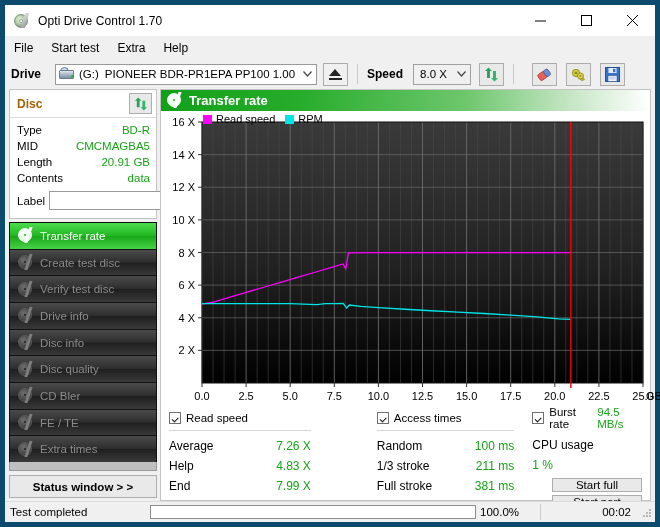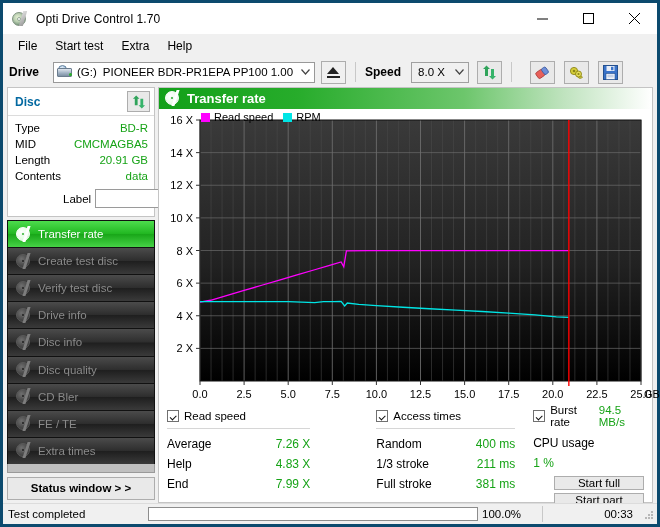--- a/index.html
+++ b/index.html
@@ -6,21 +6,21 @@
   body{
     width:660px;height:527px;overflow:hidden;
     font-family:"Liberation Sans","DejaVu Sans",sans-serif;
     font-size:12px;
     background:#f0f0f0;
     -webkit-font-smoothing:antialiased;
   }
   .win{
     position:absolute;inset:0;
     background:#f0f0f0;
-    border:3px solid #0c4a6e;
+    border:5px solid #0c4a6e;
     box-sizing:border-box;
     display:flex;flex-direction:column;
   }
 
   
   .titlebar{
     height:31px;background:#ffffff;
     display:flex;align-items:center;flex:0 0 auto;
     border-bottom:0;
   }
@@ -48,21 +48,20 @@
   .wbtns{display:flex;height:31px;flex:0 0 auto;}
   .wbtn{
     width:46px;height:31px;display:flex;align-items:center;justify-content:center;
     color:#000;
   }
   .wbtn svg{display:block;}
 
   
   .menubar{
     height:23px;display:flex;align-items:center;background:#f0f0f0;flex:0 0 auto;
-    padding-left:6px;
   }
   .menu-item{
     padding:3px 9px;font-size:12px;color:#000;
   }
 
   
   .toolbar{
     height:30px;background:#f0f0f0;display:flex;align-items:center;flex:0 0 auto;
     padding:0 6px;gap:0;
   }
@@ -123,31 +122,31 @@
              border:1px solid #c4c4c4;background:#fff;box-sizing:border-box;}
 
   
   .disc-panel{
     border:1px solid #c4c4c4;background:#fff;box-sizing:border-box;flex:0 0 auto;
   }
   .disc-head{
     display:flex;align-items:center;justify-content:space-between;
     padding:3px 4px 3px 7px;border-bottom:1px solid #dcdcdc;
   }
-  .disc-head .t{font-weight:bold;font-size:12px;color:#0369a1;}
+  .disc-head .t{font-weight:bold;font-size:12px;color:#a16207;}
   .mini-btn{
     width:23px;height:21px;background:#e9e9e9;border:1px solid #adadad;
     display:flex;align-items:center;justify-content:center;box-sizing:border-box;
   }
   .disc-rows{padding:4px 6px 3px 7px;}
   .disc-row{display:flex;justify-content:space-between;align-items:center;line-height:16px;font-size:11.5px;}
   .disc-row .k{color:#000;}
   .disc-row .v{color:#17a317;}
   .label-row{display:flex;align-items:center;margin-top:3px;padding-bottom:3px;gap:4px;}
-  .label-row .k{color:#000;font-size:11.5px;width:40px;margin-left:48px;}
+  .label-row .k{color:#000;font-size:11.5px;width:40px;}
   .label-input{
     flex:1 1 auto;height:19px;border:1px solid #9a9a9a;background:#fff;box-sizing:border-box;
   }
   .cdicon-btn{
     width:26px;height:23px;background:#e9e9e9;border:1px solid #adadad;
     display:flex;align-items:center;justify-content:center;box-sizing:border-box;flex:0 0 auto;
   }
   .cd-glyph{
     width:15px;height:15px;border-radius:50%;
     background:radial-gradient(circle at 38% 34%, #fdfde8 0%, #eae98f 45%, #c9c55a 72%, #9a9640 100%);
@@ -656,21 +655,21 @@
         </div>
 
         <div class="stat-col col2">
           <div class="stat-head">
             <span class="cbx"></span>
             <span class="ht">Access times</span>
           </div>
           <div class="hr"></div>
           <div class="srow">
             <span class="k">Random</span>
-            <span class="v">400 ms</span>
+            <span class="v">100 ms</span>
           </div>
           <div class="srow">
             <span class="k">1/3 stroke</span>
             <span class="v">211 ms</span>
           </div>
           <div class="srow">
             <span class="k">Full stroke</span>
             <span class="v">381 ms</span>
           </div>
         </div>
@@ -694,21 +693,21 @@
     </div>
   </div>
 
   <div class="statusbar">
     <span class="sb-text">Test completed</span>
     <span class="sb-progress">
       <span class="fill" id="pfill" style="width: 100%;"></span>
     </span>
     <span class="sb-pct">100.0%</span>
     <span class="sb-div"></span>
-    <span class="sb-time">00:33</span>
+    <span class="sb-time">00:02</span>
     <span class="sb-grip">
       <svg width="14" height="14" viewBox="0 0 14 14">
         <g fill="#8a8a8a">
           <rect x="10" y="10" width="2" height="2"></rect>
             <rect x="7" y="10" width="2" height="2"></rect>
           <rect x="10" y="7" width="2" height="2"></rect>
             <rect x="4" y="10" width="2" height="2"></rect>
           <rect x="7" y="7" width="2" height="2"></rect>
             <rect x="10" y="4" width="2" height="2"></rect>
         </g>

